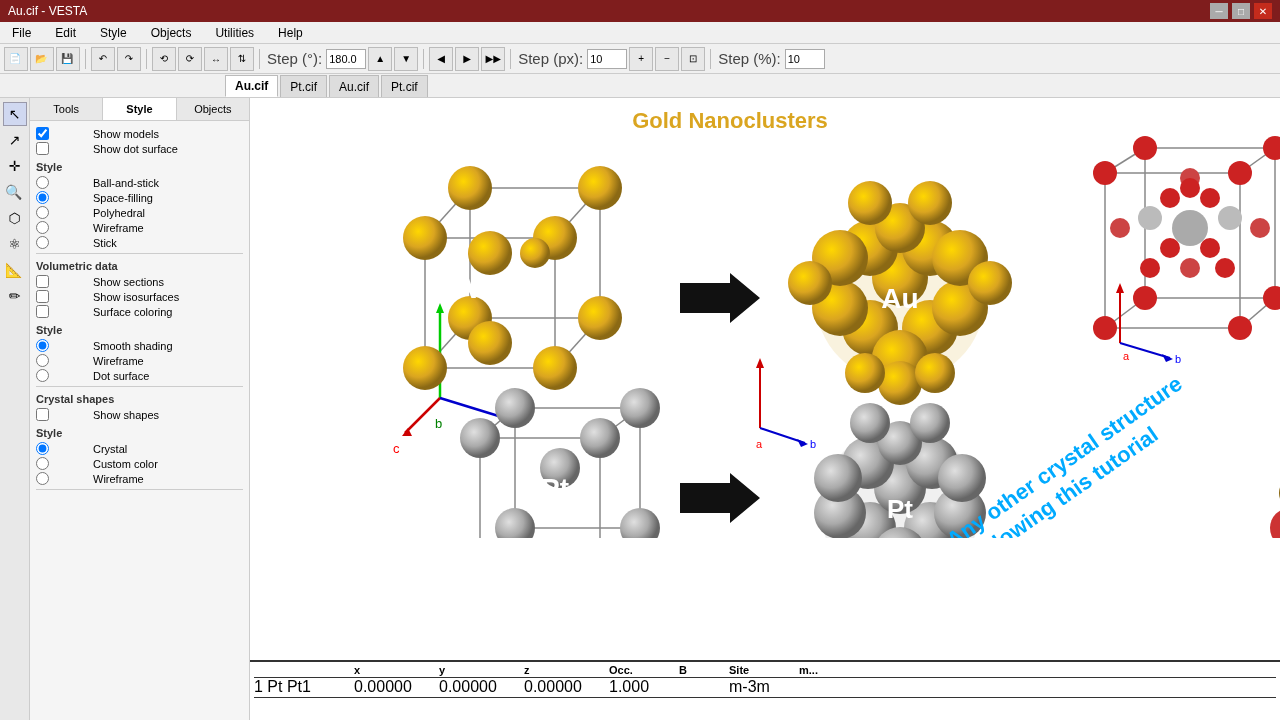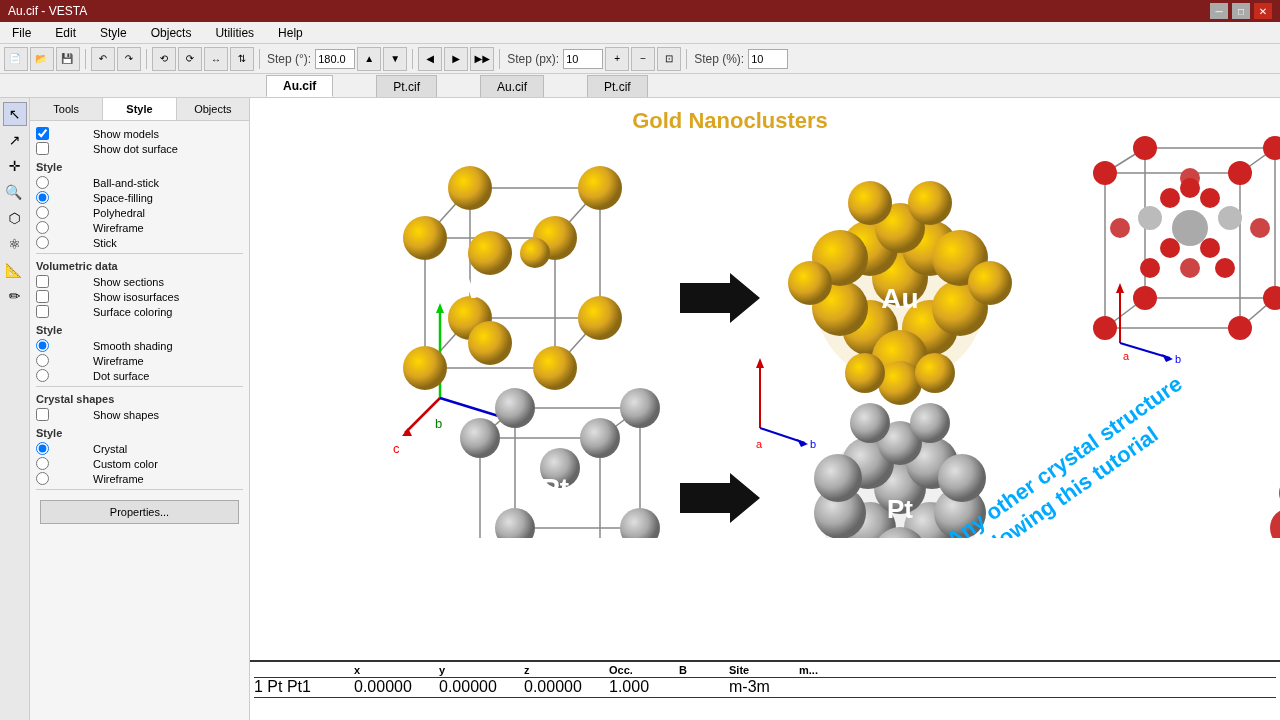--- a/index.html
+++ b/index.html
@@ -65,46 +65,45 @@
     .tb-btn {
       height: 24px; min-width: 24px;
       background: #e8e8e8;
       border: 1px solid #bbb;
       cursor: pointer;
       display: flex; align-items: center; justify-content: center;
       font-size: 10px;
       padding: 0 3px;
     }
     .tb-separator { width: 1px; height: 20px; background: #bbb; margin: 0 3px; }
-    .tb-label { font-size: 12px; color: #444; margin: 5px 2px; }
+    .tb-label { font-size: 15px; color: #444; margin: 5px 2px; }
     .tb-input {
       height: 20px; width: 40px; font-size: 11px;
       border: 1px solid #aaa; padding: 0 2px;
     }
 
     
     #tabs {
       height: 24px;
       background: #f0f0f0;
       display: flex;
       align-items: flex-end;
       padding-left: 225px;
       border-bottom: 1px solid #ccc;
     }
     .tab {
       height: 22px;
-      padding: 0 16px;
+      padding: 0 9px;
       border: 1px solid #bbb;
       border-bottom: none;
       background: #ddd;
       cursor: pointer;
       font-size: 12px;
       display: flex; align-items: center;
       margin-right: 2px;
-      margin-left: 41px;
     }
     .tab.active {
       background: white;
       border-bottom: 1px solid white;
       font-weight: bold;
     }
 
     
     #main {
       display: flex;
@@ -397,21 +396,20 @@
       <div class="rb-row">
         <input type="radio" id="custom-color" name="shape-style" style="">
         <label for="custom-color">Custom color</label>
       </div>
       <div class="rb-row">
         <input type="radio" id="crystal-wireframe" name="shape-style" style="">
         <label for="crystal-wireframe">Wireframe</label>
       </div>
 
       <div class="separator-line"></div>
-      <button class="properties-btn">Properties...</button>
     </div>
   </div>
 
   <div id="canvas-area">
     <div id="canvas-view">
 
       <svg width="1030" height="440" style="position:absolute;top:0;left:0;background:white;">
 
         <text x="480" y="30" font-size="22" font-weight="bold" fill="#DAA520" text-anchor="middle">Gold Nanoclusters</text>
 

